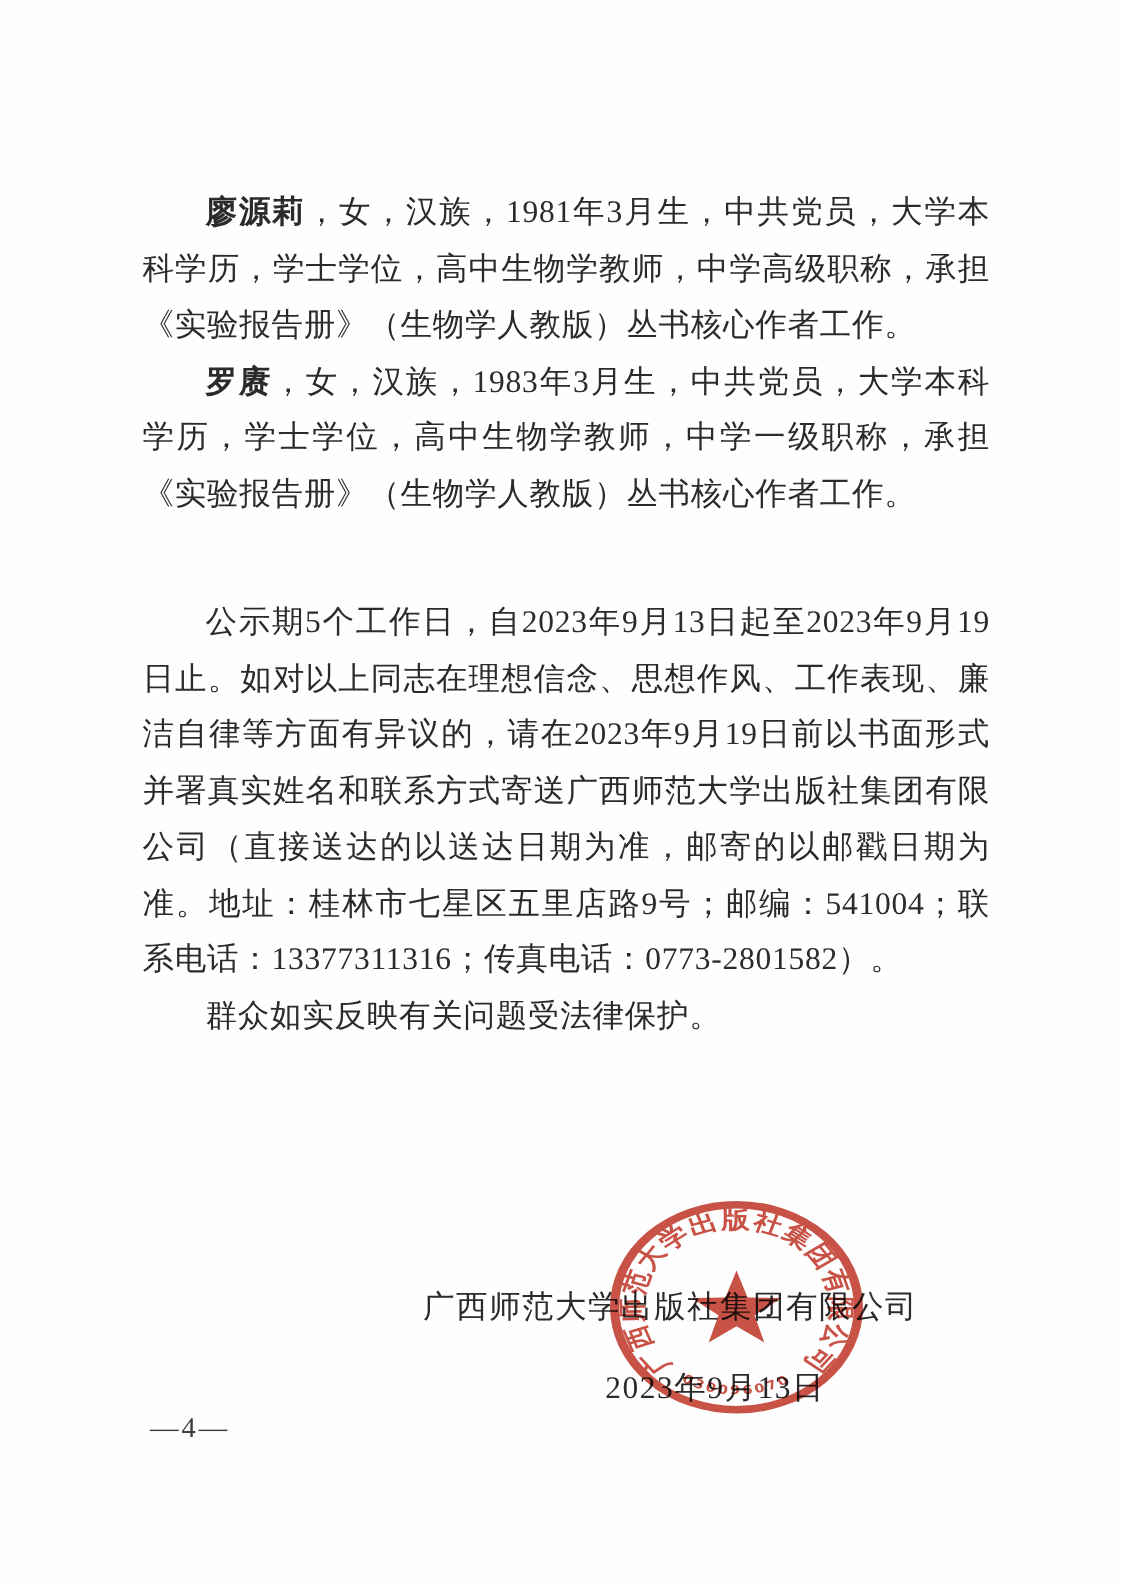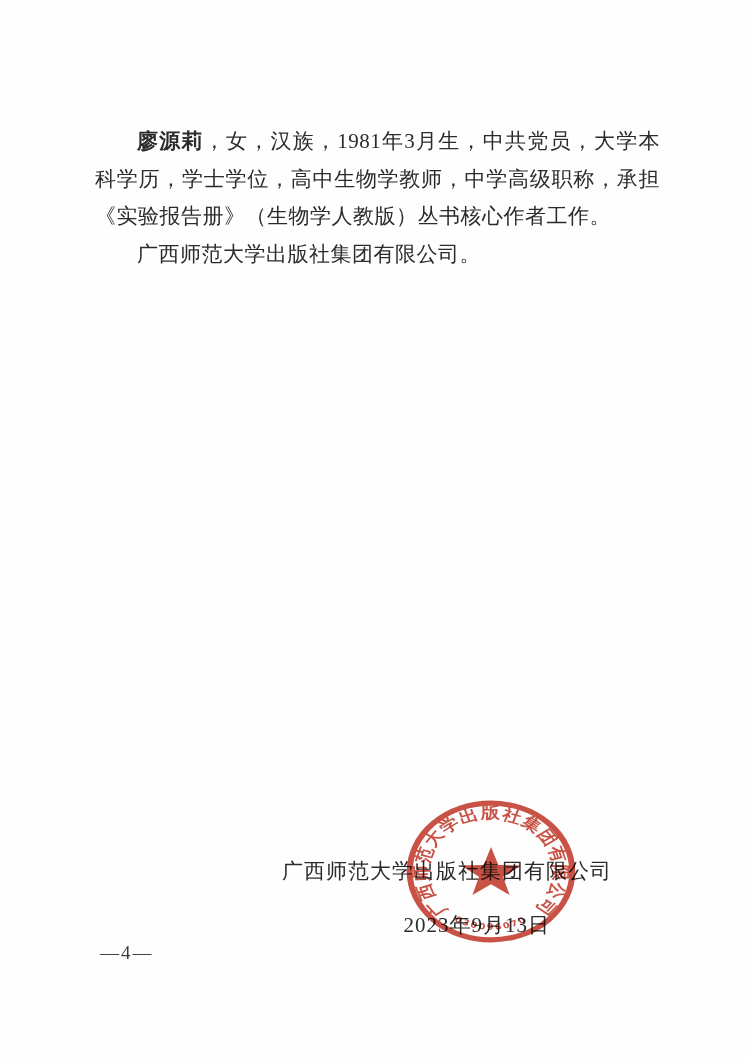--- a/index.html
+++ b/index.html
@@ -71,21 +71,23 @@
   }
   .seal .star { fill: #c23a2b; }
 </style>
 </head>
 <body>
 
 <div class="page">
 
   <div class="content">
     <p><span class="bio-name">廖源莉</span><span>，女，汉族，1981年3月生，中共党员，大学本科学历，学士学位，高中生物学教师，中学高级职称，承担《实验报告册》（生物学人教版）丛书核心作者工作。</span></p>
-    <p class="protection-para">广西师范大学出版社集团有限公司。</p>
+    <p><span class="bio-name">罗赓</span><span>，女，汉族，1983年3月生，中共党员，大学本科学历，学士学位，高中生物学教师，中学一级职称，承担《实验报告册》（生物学人教版）丛书核心作者工作。</span></p>
+    <p class="notice-para">公示期5个工作日，自2023年9月13日起至2023年9月19日止。如对以上同志在理想信念、思想作风、工作表现、廉洁自律等方面有异议的，请在2023年9月19日前以书面形式并署真实姓名和联系方式寄送广西师范大学出版社集团有限公司（直接送达的以送达日期为准，邮寄的以邮戳日期为准。地址：桂林市七星区五里店路9号；邮编：541004；联系电话：13377311316；传真电话：0773-2801582）。</p>
+    <p class="protection-para">群众如实反映有关问题受法律保护。</p>
   </div>
 
   <div class="sig-block">
     <div>广西师范大学出版社集团有限公司</div>
     <div class="sig-date">2023年9月13日</div>
   </div>
 
   <div class="seal">
     <svg viewBox="0 0 150 150" preserveAspectRatio="none" aria-hidden="true">
       <defs>

